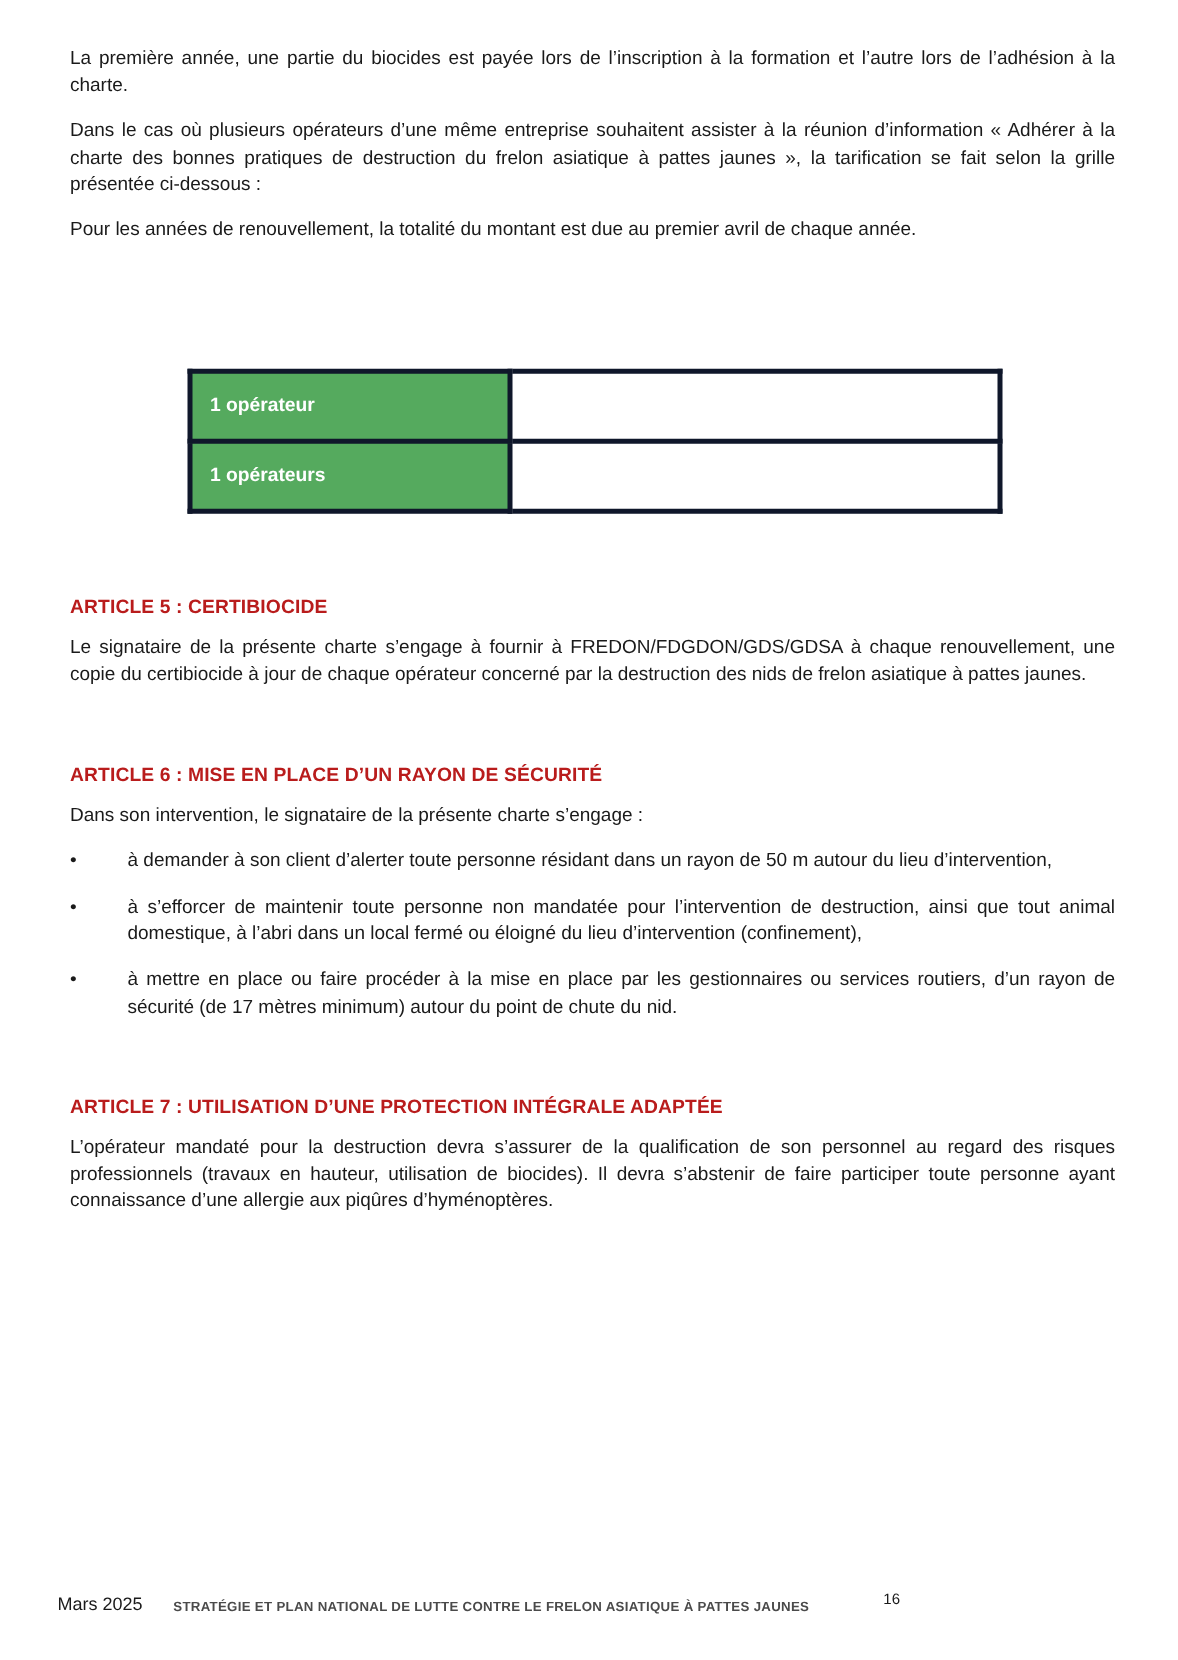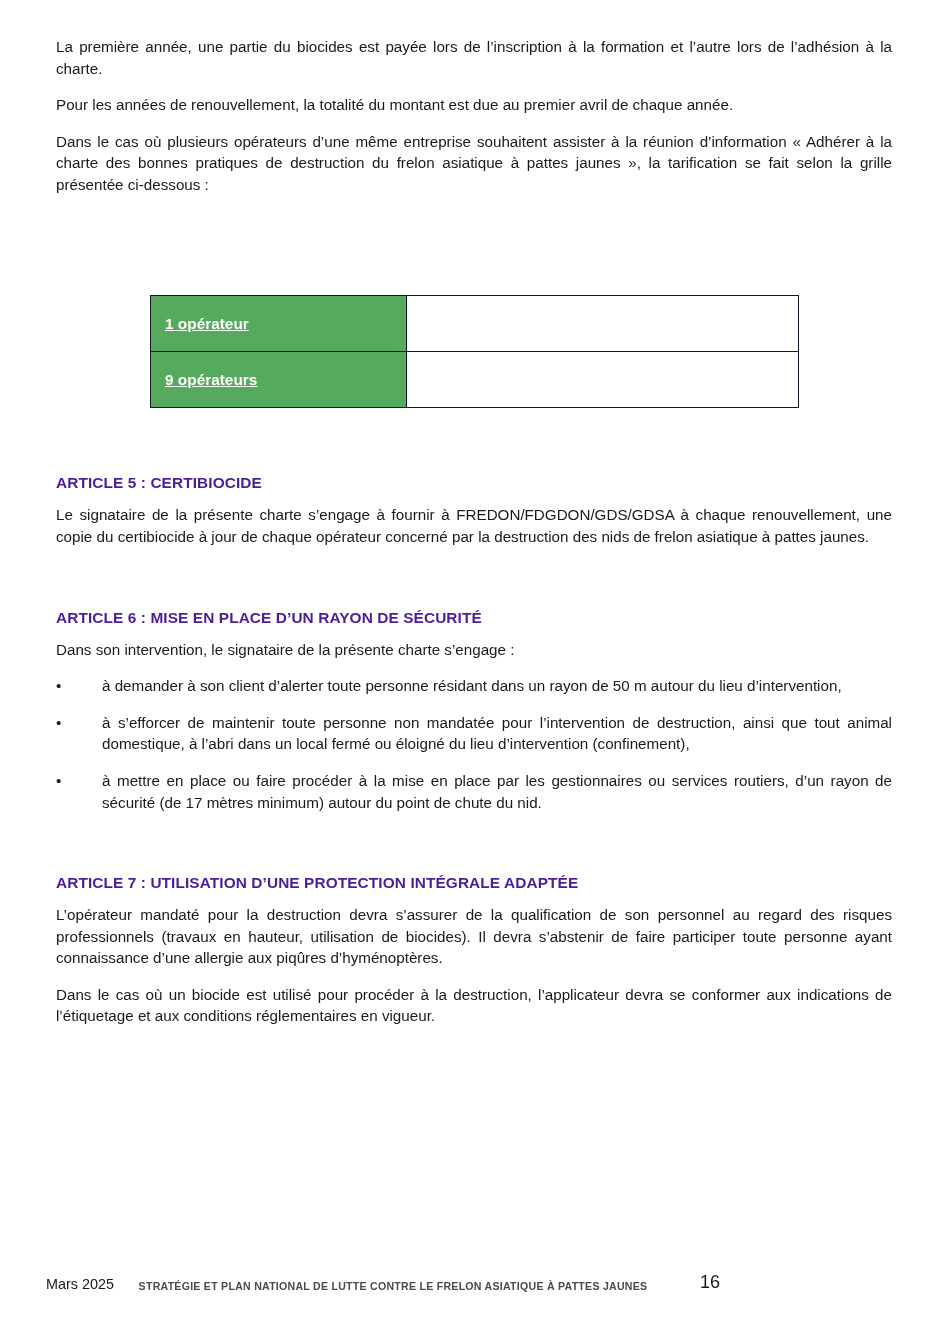--- a/index.html
+++ b/index.html
@@ -37,41 +37,40 @@
     height: 86px;
   }
   
   .price-table {
     width: 648px;
     margin: 0 0 0 94px;
     border-collapse: collapse;
     table-layout: fixed;
   }
   .price-table td {
-    border: 1px solid #0f172a;
+    border: 4px solid #0f172a;
     height: 56px;
     vertical-align: middle;
     padding: 0 14px;
     box-sizing: border-box;
-    text-decoration: underline;
   }
   .price-table td.label-cell {
     background: #55aa5e;
     color: #ffffff;
     font-weight: bold;
     font-size: 15.4px;
     width: 256px;
   }
   .price-table td.value-cell {
     background: #ffffff;
     width: 392px;
     font-size: 15.2px;
   }
   h2.article-heading {
-    color: #4c1d95;
+    color: #b91c1c;
     font-size: 15.4px;
     font-weight: bold;
     margin: 0 0 12px 0;
     letter-spacing: 0.1px;
   }
   .gap-lg { height: 66px; }
   .gap-md { height: 46px; }
   .bullet-row {
     display: flex;
     font-size: 15.2px;
@@ -111,45 +110,45 @@
     font-size: 10.6px;
     font-weight: bold;
     letter-spacing: 0.25px;
     color: #4a4a4a;
     text-transform: uppercase;
   }
   .footer-right {
     position: absolute;
     right: 66px;
     top: 0px;
-    font-size: 18px;
+    font-size: 12px;
     color: #1a1a1a;
   }
 </style>
 </head>
 <body>
 
 <div class="page">
 
   <p class="body-text">La première année, une partie du biocides est payée lors de l’inscription à la formation et l’autre lors de l’adhésion à la charte.</p>
 
+  <p class="body-text tight">Dans le cas où plusieurs opérateurs d’une même entreprise souhaitent assister à la réunion d’information « Adhérer à la charte des bonnes pratiques de destruction du frelon asiatique à pattes jaunes », la tarification se fait selon la grille présentée ci-dessous :</p>
+
   <p class="body-text">Pour les années de renouvellement, la totalité du montant est due au premier avril de chaque année.</p>
-
-  <p class="body-text tight">Dans le cas où plusieurs opérateurs d’une même entreprise souhaitent assister à la réunion d’information « Adhérer à la charte des bonnes pratiques de destruction du frelon asiatique à pattes jaunes », la tarification se fait selon la grille présentée ci-dessous :</p>
 
   <div class="spacer-table"></div>
 
   <table class="price-table">
     <tbody>
       <tr>
         <td class="label-cell">1 opérateur</td>
         <td class="value-cell"></td>
       </tr>
       <tr>
-        <td class="label-cell">9 opérateurs</td>
+        <td class="label-cell">1 opérateurs</td>
         <td class="value-cell"></td>
       </tr>
     </tbody>
   </table>
 
   <div class="gap-lg"></div>
 
   <h2 class="article-heading">ARTICLE 5 : CERTIBIOCIDE</h2>
   <p class="body-text">Le signataire de la présente charte s’engage à fournir à FREDON/FDGDON/GDS/GDSA à chaque renouvellement, une copie du certibiocide à jour de chaque opérateur concerné par la destruction des nids de frelon asiatique à pattes jaunes.</p>
 
@@ -171,21 +170,20 @@
   <div class="bullet-row">
     <span class="bullet-mark">•</span>
     <span class="bullet-text">à mettre en place ou faire procéder à la mise en place par les gestionnaires ou services routiers, d’un rayon de sécurité (de 17 mètres minimum) autour du point de chute du nid.</span>
   </div>
 
 
   <div class="gap-md"></div>
 
   <h2 class="article-heading">ARTICLE 7 : UTILISATION D’UNE PROTECTION INTÉGRALE ADAPTÉE</h2>
   <p class="body-text">L’opérateur mandaté pour la destruction devra s’assurer de la qualification de son personnel au regard des risques professionnels (travaux en hauteur, utilisation de biocides). Il devra s’abstenir de faire participer toute personne ayant connaissance d’une allergie aux piqûres d’hyménoptères.</p>
-  <p class="body-text">Dans le cas où un biocide est utilisé pour procéder à la destruction, l’applicateur devra se conformer aux indications de l’étiquetage et aux conditions réglementaires en vigueur.</p>
 
   <div class="footer">
     <div class="footer-left">Mars 2025</div>
     <div class="footer-center">STRATÉGIE ET PLAN NATIONAL DE LUTTE CONTRE LE FRELON ASIATIQUE À PATTES JAUNES</div>
     <div class="footer-right">16</div>
   </div>
 
 </div>
 
 </body></html>

